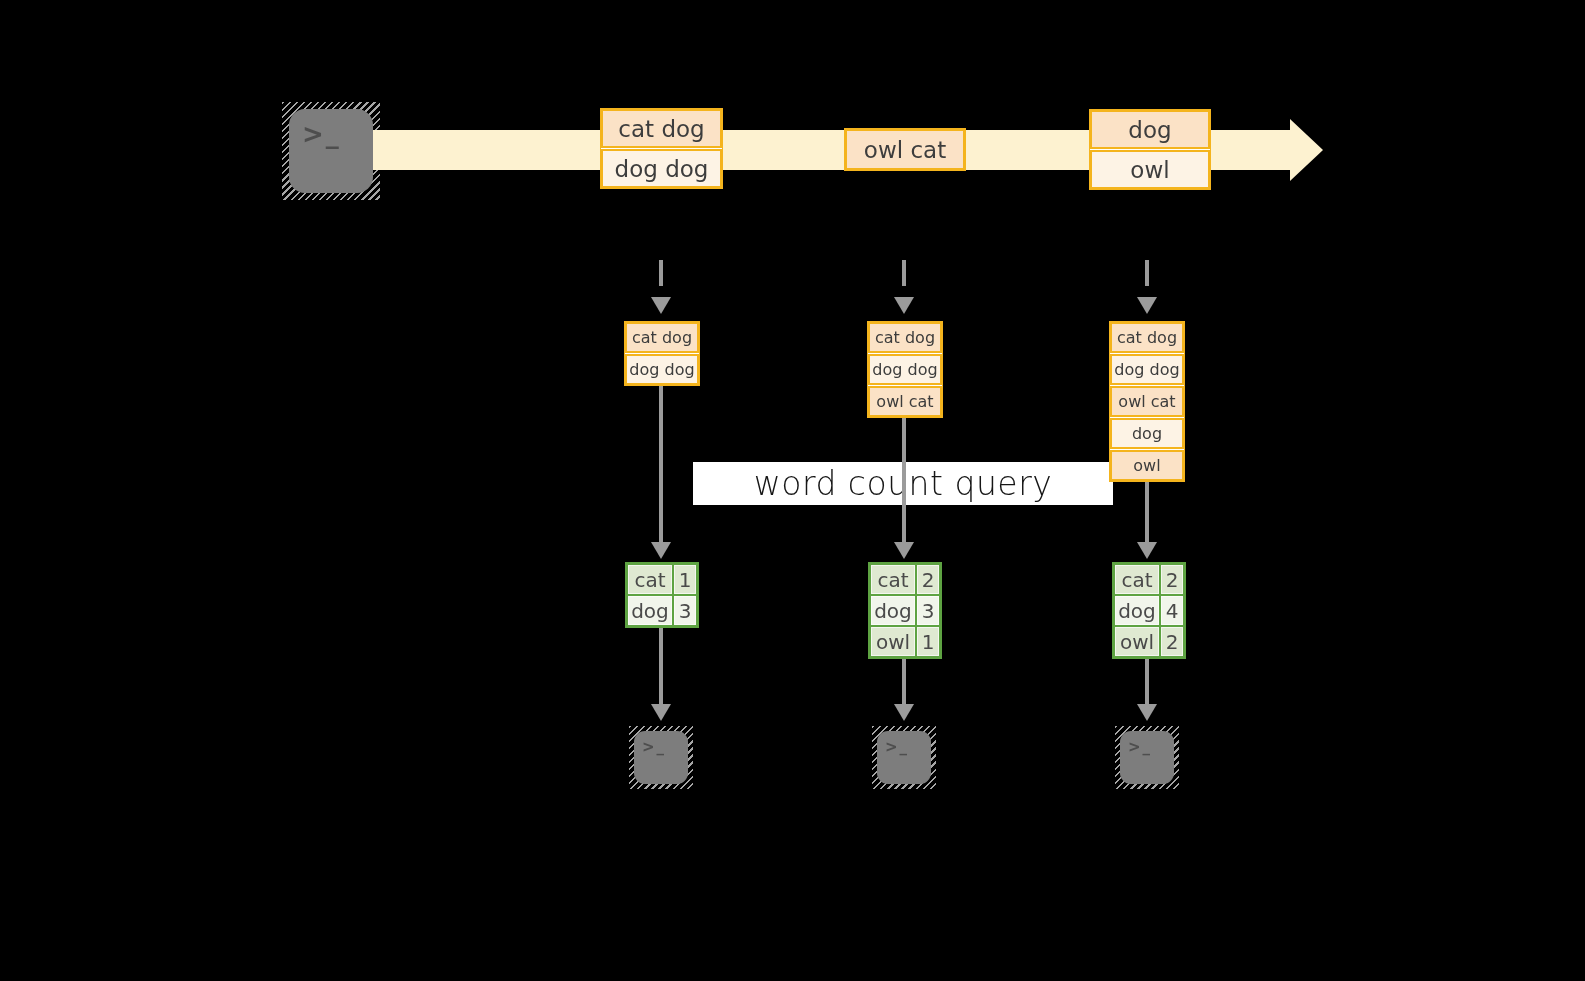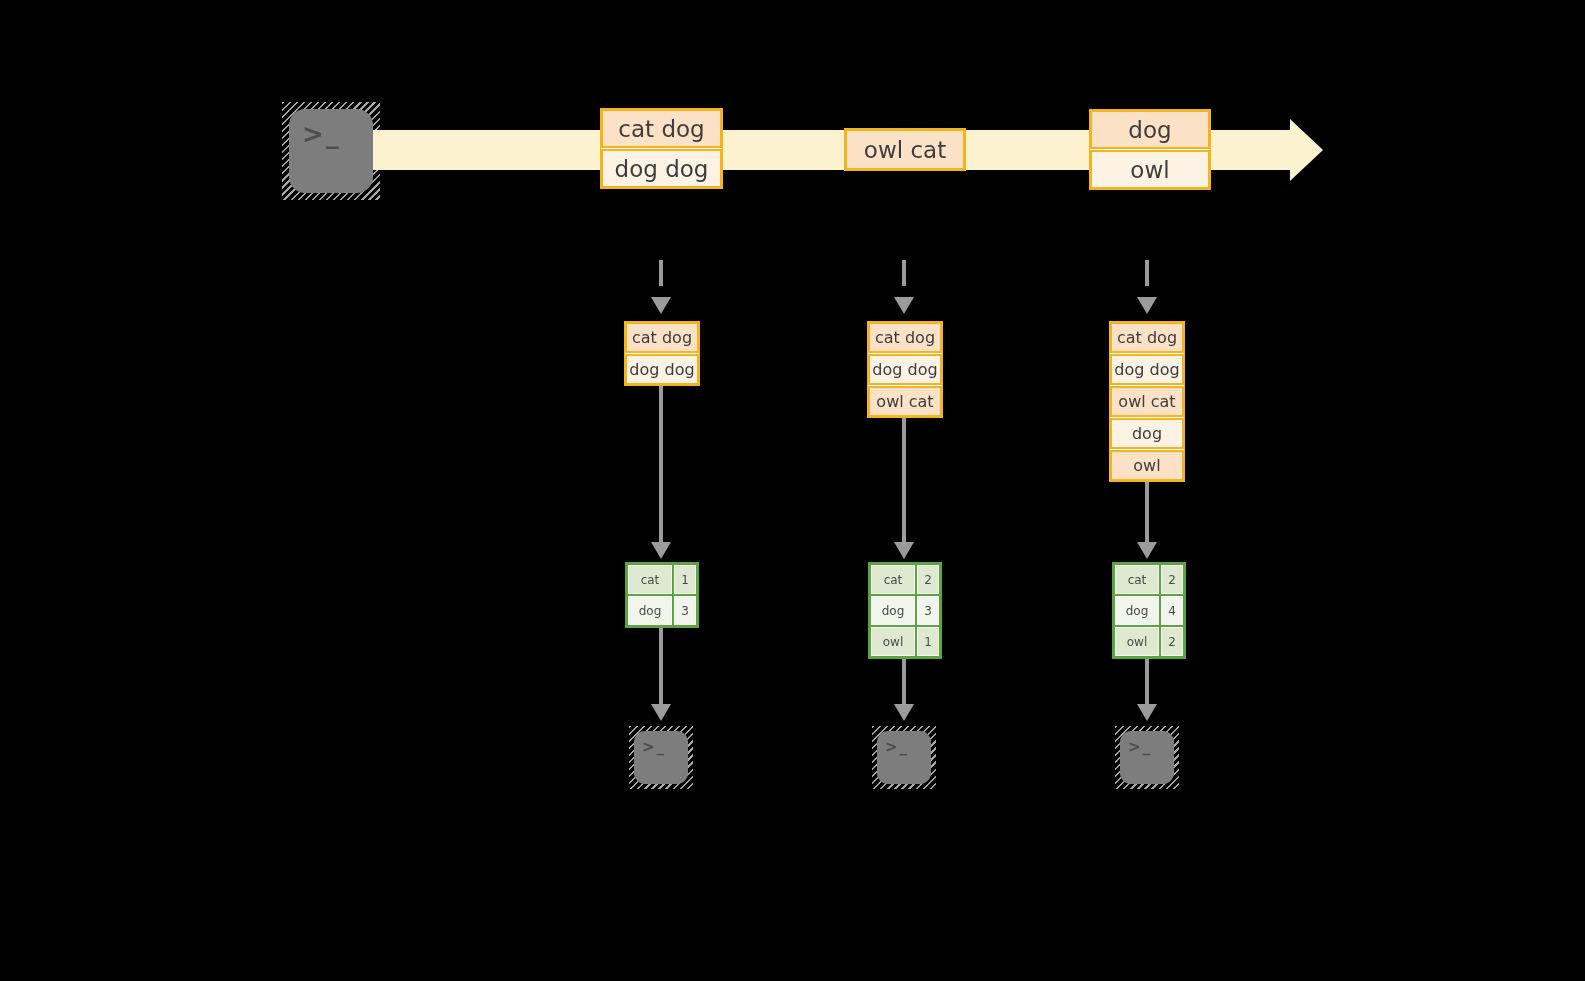--- a/index.html
+++ b/index.html
@@ -37,21 +37,21 @@
   .ebox.stack .cell{height:27px;font-size:16px;}
   .cell.dark{background:#fbe2c6;}
   .cell.light{background:#fdf3e5;}
   
   .gtable{
     position:absolute;border:3px solid #5ea342;background:#5ea342;z-index:3;
     display:grid;grid-template-columns:44px 22px;gap:2px;
   }
   .gtable .gcell{
     height:29px;display:flex;align-items:center;justify-content:center;
-    color:#4a4a4a;font-size:12px;box-shadow:inset 0 0 0 1px rgba(255,255,255,.65);
+    color:#4a4a4a;font-size:20px;box-shadow:inset 0 0 0 1px rgba(255,255,255,.65);
   }
   .gcell.sage{background:#dfe9d1;}
   .gcell.pale{background:#f1f5eb;}
   
   .varrow{position:absolute;width:4px;background:#9b9b9b;z-index:2;}
   .vdash{
     position:absolute;width:4px;z-index:2;
     background:repeating-linear-gradient(to bottom,#9b9b9b 0 26px,transparent 26px 42px);
   }
   .ahead{
@@ -108,20 +108,21 @@
     <div class="cell dark">owl cat</div>
   </div>
   <div class="ebox stack" style="left:1109px;top:321px;width:74px;">
     <div class="cell dark">cat dog</div>
     <div class="cell light">dog dog</div>
     <div class="cell dark">owl cat</div>
     <div class="cell light">dog</div>
     <div class="cell dark">owl</div>
   </div>
 
+  <div class="query-label">word count query</div>
 
   <div class="varrow" style="left:659px;top:386px;height:157px;"></div>
   <div class="ahead" style="left:651px;top:542px;"></div>
   <div class="varrow" style="left:902px;top:417px;height:126px;"></div>
   <div class="ahead" style="left:894px;top:542px;"></div>
   <div class="varrow" style="left:1145px;top:481px;height:62px;"></div>
   <div class="ahead" style="left:1137px;top:542px;"></div>
 
   <div class="gtable" style="left:625px;top:562px;">
     <div class="gcell sage">cat</div>

